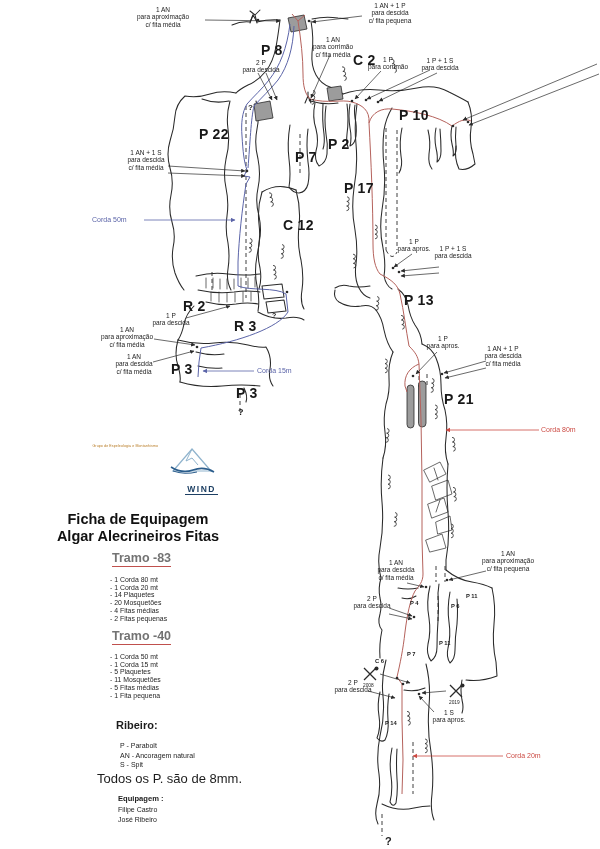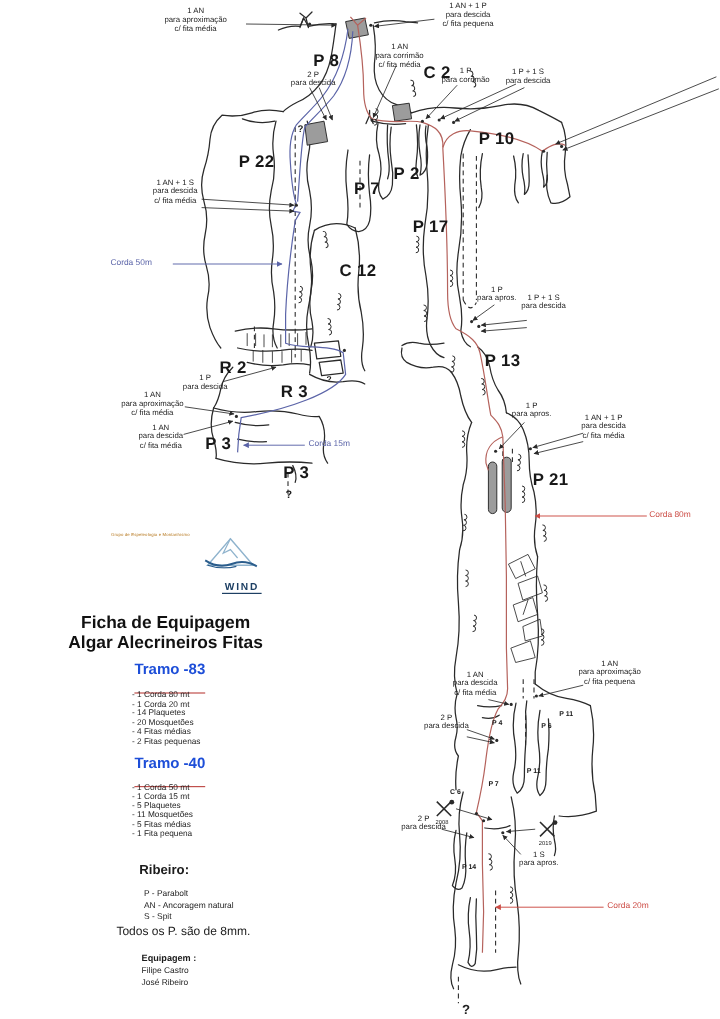--- a/index.html
+++ b/index.html
@@ -22,26 +22,26 @@
   .qm{fill:#222;font-family:"Liberation Sans",sans-serif;font-weight:bold;}
   .ann{position:absolute;transform:translateX(-50%);font-size:6.5px;line-height:1.12;
        text-align:center;white-space:pre-line;color:#222;}
   .pl{position:absolute;font-size:14px;font-weight:700;letter-spacing:.3px;color:#181818;}
   .pls{position:absolute;font-size:5.8px;font-weight:700;color:#181818;}
   .corda{position:absolute;font-size:7px;}
   .corda.blue{color:var(--rope_blue);}
   .corda.red{color:var(--text_red);}
   .title-wrap{position:absolute;left:36px;top:511px;width:204px;text-align:center;
               font-size:14.5px;font-weight:700;line-height:17px;color:#111;}
-  .tramo{position:absolute;font-size:12.5px;font-weight:700;color:#1d4ed8;
-         border-bottom:1.3px solid var(--accent_red);padding-bottom:12px;}
+  .tramo{position:absolute;font-size:12.5px;font-weight:700;color:#737373;
+         border-bottom:1.3px solid var(--accent_red);padding-bottom:1px;}
   .items{position:absolute;font-size:6.9px;line-height:7.7px;color:#1e1e1e;}
   .legenda-h{position:absolute;left:116px;top:719px;font-size:11px;font-weight:700;}
   .legend-items{position:absolute;left:120px;top:741px;font-size:7px;line-height:9.6px;}
-  .note{position:absolute;left:97px;top:771px;font-size:10px;}
+  .note{position:absolute;left:97px;top:771px;font-size:13px;}
   .team-h{position:absolute;left:118px;top:794px;font-size:7.6px;font-weight:700;}
   .team-m{position:absolute;left:118px;top:805px;font-size:7px;line-height:9.8px;}
   .gem{position:absolute;left:74px;top:444px;width:82px;text-align:center;}
   .gem-word{font-size:27px;font-weight:800;letter-spacing:-1.5px;line-height:27px;color:#141414;}
   .gem-g{color:var(--gem_orange);}
   .gem-cap{font-size:6.5px;color:var(--gem_orange);transform:scale(.55);transform-origin:center top;
            white-space:nowrap;letter-spacing:.2px;}
   .wind{position:absolute;left:166px;top:447px;width:52px;text-align:right;}
   .wind-word{font-size:8.5px;font-weight:800;letter-spacing:1.5px;color:#1d3f63;
              border-bottom:1px solid #1d3f63;display:inline-block;padding:0 2px;}

